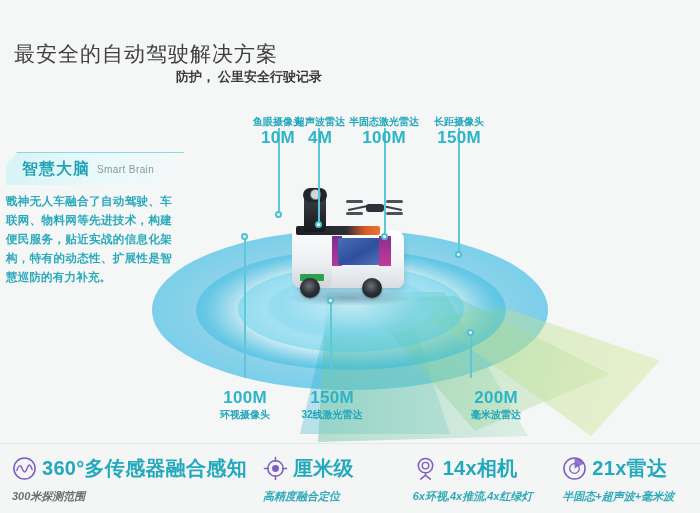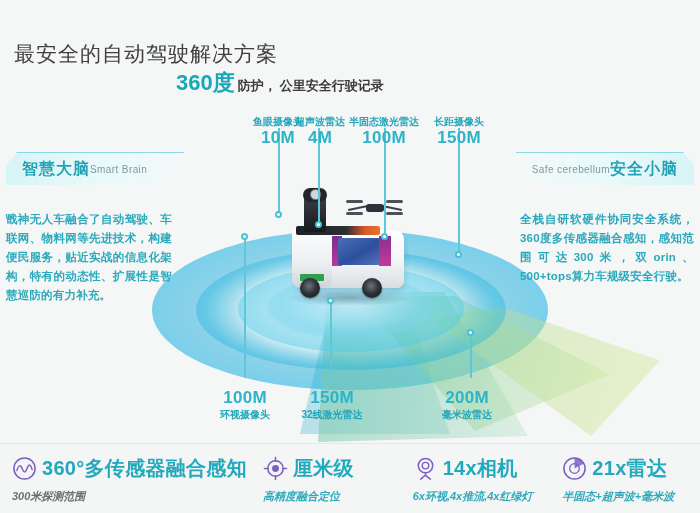--- a/index.html
+++ b/index.html
@@ -162,21 +162,21 @@
   .lbl .val{font-size:17px;color:#2cb4c9;font-weight:bold;line-height:20px;letter-spacing:.3px;}
   .lbl.below .val{line-height:20px;}
 
   
   .panel{position:absolute;width:178px;}
   .panel-left{left:6px;top:152px;}
   .panel-right{left:516px;top:152px;}
   .banner{
     position:relative;height:33px;
     background:linear-gradient(90deg, rgba(214,244,247,.95) 0%, rgba(232,250,251,.85) 55%, rgba(245,253,253,.25) 100%);
-    display:flex;align-items:center;
+    display:flex;align-items:center;gap:7px;
     padding:0 10px 0 16px;box-sizing:border-box;
     clip-path:polygon(11px 0,100% 0,100% 58%,calc(100% - 13px) 100%,0 100%,0 40%);
     border-top:1px solid rgba(110,205,220,.75);
   }
   .panel-right .banner{
     background:linear-gradient(270deg, rgba(214,244,247,.95) 0%, rgba(232,250,251,.85) 55%, rgba(245,253,253,.25) 100%);
     clip-path:polygon(0 0,calc(100% - 11px) 0,100% 40%,100% 100%,13px 100%,0 58%);
     justify-content:flex-end;padding:0 16px 0 10px;
   }
   .banner .zh{
@@ -186,21 +186,21 @@
   .banner .en{font-size:10px;color:#7d9aa3;letter-spacing:.4px;}
   .banner-rule{
     position:absolute;left:12px;bottom:-4px;width:150px;height:1px;
     background:linear-gradient(90deg,rgba(120,210,224,.9),rgba(120,210,224,0));
   }
   .panel-right .banner-rule{
     left:auto;right:12px;
     background:linear-gradient(270deg,rgba(120,210,224,.9),rgba(120,210,224,0));
   }
   .panel-body{
-    margin-top:25px;font-size:11.5px;line-height:19px;color:#2aa9bd;
+    margin-top:7px;font-size:11.5px;line-height:19px;color:#2aa9bd;
     font-weight:bold;letter-spacing:.2px;
   }
   .panel-left .panel-body{text-align:justify;padding-right:12px;}
   .panel-right .panel-body{text-align:justify;padding-left:4px;}
 
   
   .features{
     position:absolute;left:0;top:443px;width:700px;height:70px;
     background:#f4f5f5;border-top:1px solid #e6e8e8;
     display:flex;
@@ -213,21 +213,20 @@
   .ficon{width:25px;height:25px;flex:0 0 25px;}
 </style>
 </head>
 <body>
 
 <div id="stage">
 
   <div class="page-title">最安全的自动驾驶解决方案</div>
 
   <div class="subtitle">
-    <span class="sub-big">360度</span>
     <span class="sub-sm">防护，</span>
     <span class="sub-sm">公里安全行驶记录</span>
   </div>
 
   <div class="scene">
 
     <div class="beam beam-d"></div>
     <div class="ellipse el-outer"></div>
     <div class="beam beam-a"></div>
     <div class="beam beam-b"></div>
@@ -297,42 +296,34 @@
   </div>
 
   <div class="lbl below" style="left:205px;top:388px;width:80px;">
     <div class="val">100M</div>
     <div class="cap">环视摄像头</div>
   </div>
   <div class="lbl below" style="left:288px;top:388px;width:88px;">
     <div class="val">150M</div>
     <div class="cap">32线激光雷达</div>
   </div>
-  <div class="lbl below" style="left:427px;top:388px;width:80px;">
+  <div class="lbl below" style="left:456px;top:388px;width:80px;">
     <div class="val">200M</div>
     <div class="cap">毫米波雷达</div>
   </div>
 
   <div class="panel panel-left">
     <div class="banner">
       <span class="zh">智慧大脑</span>
       <span class="en">Smart Brain</span>
       <span class="banner-rule"></span>
     </div>
     <div class="panel-body">戬神无人车融合了自动驾驶、车联网、物料网等先进技术，构建便民服务，贴近实战的信息化架构，特有的动态性、扩展性是智慧巡防的有力补充。</div>
   </div>
 
-  <div class="panel panel-right">
-    <div class="banner">
-      <span class="en">Safe cerebellum</span>
-      <span class="zh">安全小脑</span>
-      <span class="banner-rule"></span>
-    </div>
-    <div class="panel-body">全栈自研软硬件协同安全系统，360度多传感器融合感知，感知范围可达300米，双orin、500+tops算力车规级安全行驶。</div>
-  </div>
 
   <div class="features">
 
     <div class="feat">
       <div class="feat-head">
         <svg class="ficon" viewBox="0 0 26 26">
           <circle cx="13" cy="13" r="11" fill="none" stroke="#7b5fc4" stroke-width="1.6"></circle>
           <path d="M5 15 Q8 6 11 14 Q13.5 20 16 12 Q18.5 6 21 14" fill="none" stroke="#7b5fc4" stroke-width="1.5" stroke-linecap="round"></path>
         </svg>
         <span class="feat-title">360°多传感器融合感知</span>

